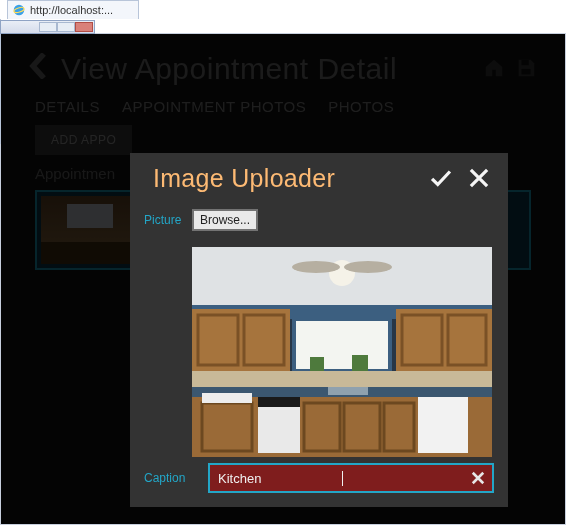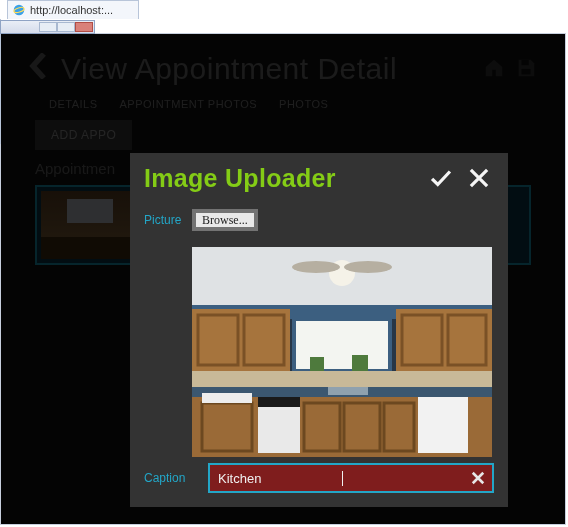--- a/index.html
+++ b/index.html
@@ -61,23 +61,23 @@
     color: #7a7a7a;
     font-size: 30px;
     font-weight: 300;
     letter-spacing: .5px;
     flex: 1;
   }
   .header-icons { display:flex; gap:10px; opacity:.4; }
   .hicon { width:22px; height:22px; fill:#bfbfbf; }
   .tabs {
     display: flex; gap: 22px;
-    padding: 4px 28px 10px 48px;
+    padding: 4px 28px 10px 34px;
     color: #8a8a8a;
-    font-size: 11px;
+    font-size: 15px;
     letter-spacing: .5px;
   }
   .tabs .tab { cursor:pointer; }
   .add-btn {
     margin: 0 0 10px 34px;
     background: #3d3d3d; color: #a6a6a6;
     border: none; padding: 8px 16px;
     font-size: 12px; letter-spacing:.5px;
     font-family: inherit;
   }
@@ -124,24 +124,25 @@
     z-index: 10;
     padding: 10px 14px 14px 14px;
   }
   .modal-header {
     display:flex; align-items:center;
     gap: 8px;
     margin-bottom: 8px;
   }
   .modal-title {
     font-size: 25px;
-    font-weight: 700;
-    color: #84cc16;
+    font-weight: 400;
+    color: #fdba74;
     flex:1;
     letter-spacing: .3px;
+    margin-left: 9px;
   }
   .modal-action {
     width: 30px; height:30px; display:flex; align-items:center; justify-content:center;
     cursor:pointer;
   }
   .modal-action svg { width:26px; height:26px; stroke:#f5f5f5; fill:none; stroke-width:4; }
 
   .form-row {
     display:flex; align-items:center;
     gap: 8px;
@@ -159,25 +160,25 @@
     border: 1px solid #888;
     height: 22px;
     font-size: 12px;
     padding: 0 6px;
     font-family: inherit;
     width: 160px;
   }
   .browse-btn {
     background: #e9e9e9;
     color: #222;
-    border: 4px solid #737373;
+    border: 2px solid #737373;
     height: 22px;
     font-size: 12px;
     padding: 0 6px;
-    font-family: Liberation Serif, serif;
+    font-family: Liberation Sans, sans-serif;
     cursor:pointer;
   }
   .preview-wrap {
     margin: 6px 0 6px 48px;
     width: 300px; height: 210px;
     position:relative;
     overflow:hidden;
   }
   .preview-wrap svg { width:100%; height:100%; display:block; }
 

